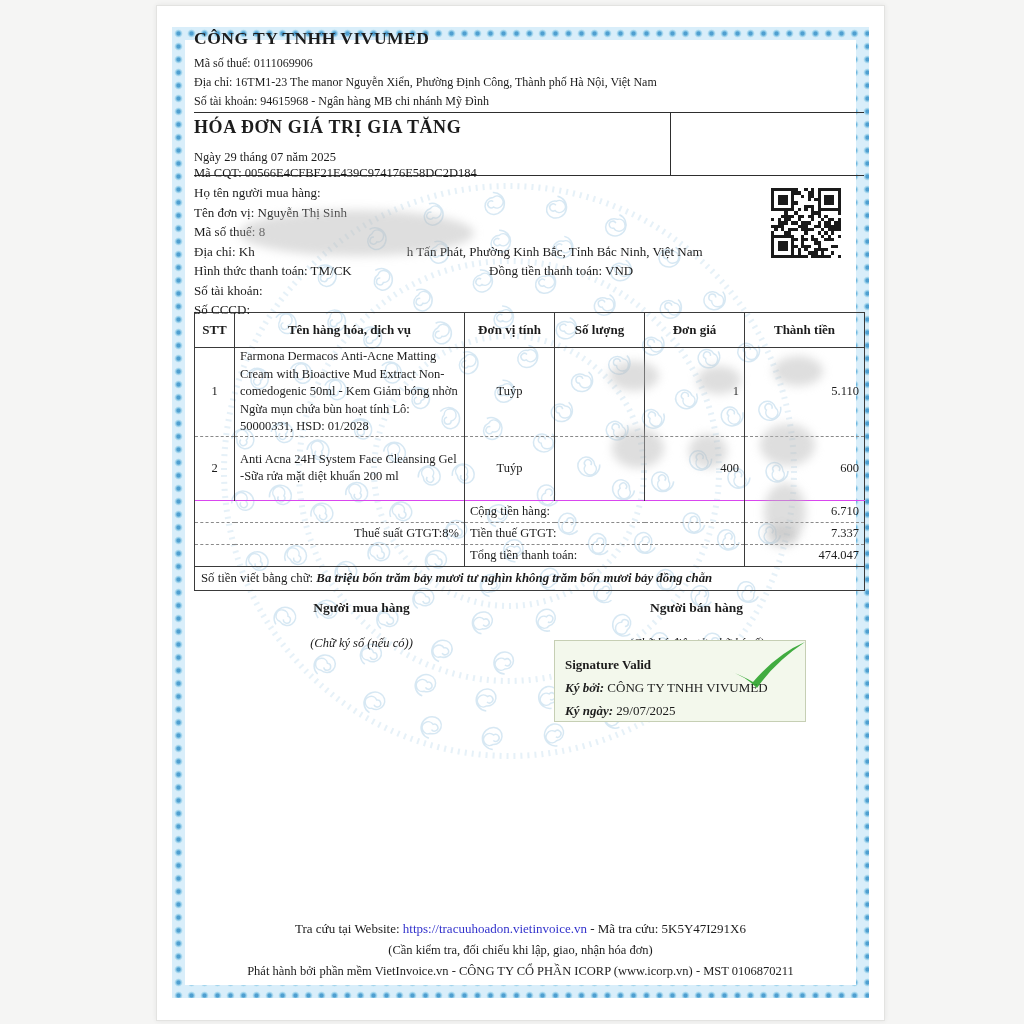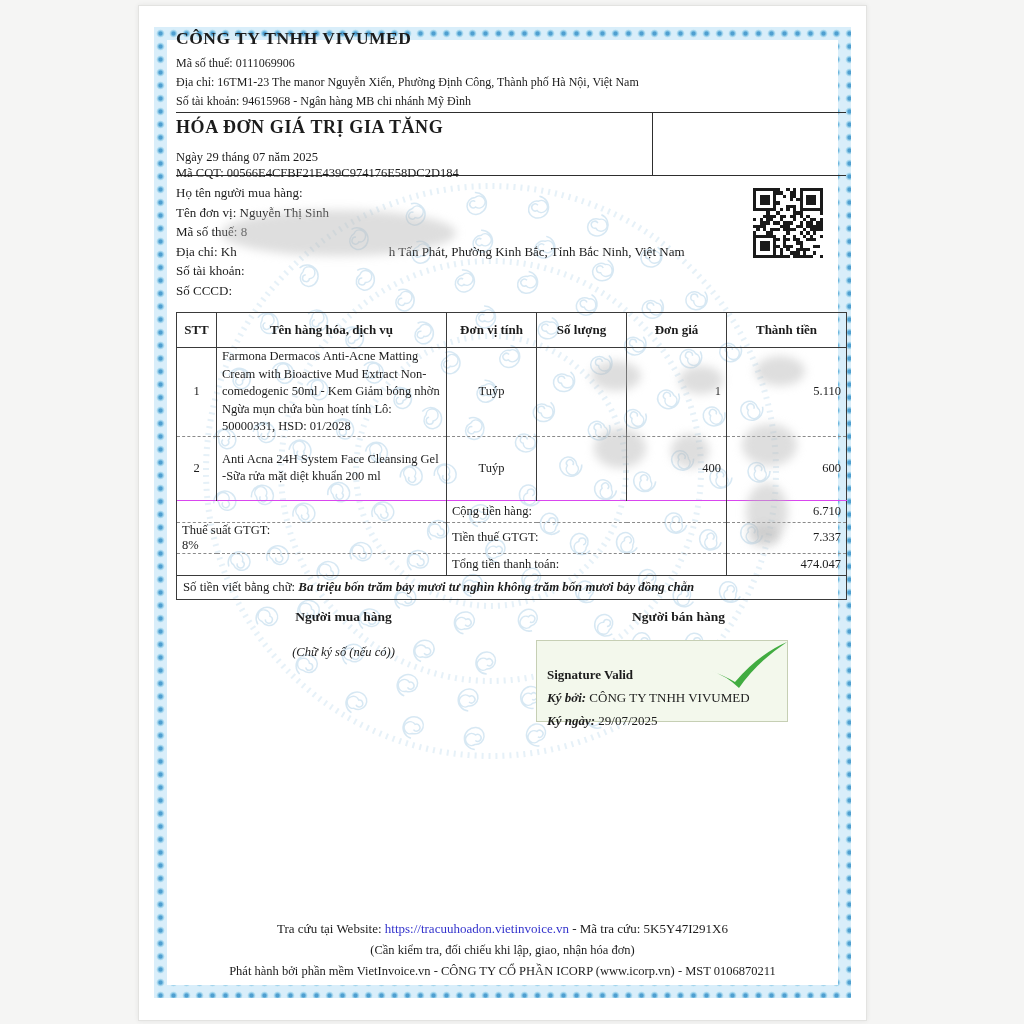--- a/index.html
+++ b/index.html
@@ -3,21 +3,21 @@
 <meta charset="utf-8">
 <style>
   html,body{margin:0;padding:0;}
   body{
     width:1024px;height:1024px;overflow:hidden;position:relative;
     background:#f5f5f4;
     font-family:"Liberation Serif", serif;
     color:#1c1c1c;
   }
   .page{
-    position:absolute;left:138px;top:5px;width:727px;height:1014px;
+    position:absolute;left:156px;top:5px;width:727px;height:1014px;
     background:#ffffff;border:1px solid #e3e3e1;box-shadow:0 0 5px rgba(0,0,0,.07);
   }
   
   .frame{
     position:absolute;left:15px;top:21px;right:15px;bottom:22px;
     background-color:#d9eefa;
     background-image:radial-gradient(circle, #4f9fd0 1.5px, #8fcbe9 2.6px, #d6edf8 4.2px, rgba(214,237,248,0) 5px);
     background-size:13px 13px;
   }
   .frame::after{content:"";position:absolute;left:13px;top:13px;right:13px;bottom:13px;background:#fff;}
@@ -54,35 +54,35 @@
   tr.r1 td{height:88px;vertical-align:middle;}
   tr.r2 td{height:64px;vertical-align:middle;border-top:1px dashed #8a8a8a;}
   td.desc{line-height:17.5px;padding:2px 6px;}
   td.ctr{text-align:center;}
   td.rgt{text-align:right;}
   tr.tot td{height:22px;}
   tr.tot1 td{border-top:1px solid #d946ef;margin-top:20px;}
   tr.tot2 td,tr.tot3 td{border-top:1px dashed #8a8a8a;}
   td.tlabel{padding-left:6px;}
   td.vatcell{padding:0 50px 0 6px;}
-  td.vatcell .wrap{display:flex;justify-content:flex-end;flex-direction:column;}
+  td.vatcell .wrap{display:flex;justify-content:flex-end;}
   tr.words td{border-top:1px solid #3a3a3a;height:24px;padding-left:6px;font-size:12.8px;}
   .words-val{font-weight:bold;font-style:italic;}
 
   
   .sigtitles{display:flex;margin-top:9px;}
   .sighalf{flex:1;text-align:center;}
   .sighalf .st{font-weight:bold;font-size:13.5px;}
   .sighalf .sn{font-style:italic;font-size:12.5px;margin-top:20px;}
 
   
   .sigbox{
     position:absolute;left:397px;top:634px;width:252px;height:82px;z-index:3;
     background:#f3f8ec;border:1px solid #c6cfb4;box-sizing:border-box;
-    padding:26px 10px;font-size:13px;
+    padding:16px 10px;font-size:13px;
   }
   .sigbox .sline{margin-bottom:7px;}
   .sigbox b{font-weight:bold;font-style:italic;}
   .sigcheck{position:absolute;left:558px;top:630px;width:100px;height:58px;z-index:4;}
 
   
   .footer{position:absolute;left:0;top:912px;width:100%;text-align:center;z-index:2;font-size:13px;line-height:21.5px;}
   .footer .lk{color:#3333cc;}
   .footer .note{font-size:12.5px;}
 
@@ -227,20 +227,24 @@
     </div>
 
     <div class="buyer">
       <div class="bl">Họ tên người mua hàng:</div>
       <div class="bl">Tên đơn vị: Nguyễn Thị Sinh</div>
       <div class="bl">
         <span>Mã số thuế: 8</span>
       </div>
       <div class="bl">
         <span>Địa chỉ: Kh</span><span class="gap150"></span><span>h Tấn Phát, Phường Kinh Bắc, Tỉnh Bắc Ninh, Việt Nam</span>
+      </div>
+      <div class="bl">
+        <span>Hình thức thanh toán: TM/CK</span>
+        <span class="cur">Đồng tiền thanh toán: VND</span>
       </div>
       <div class="bl">Số tài khoản:</div>
       <div class="bl">Số CCCD:</div>
       <svg class="qr" id="qr" viewBox="0 0 21 21" shape-rendering="crispEdges">
           <rect x="0" y="0" width="0.96" height="0.96" fill="#1a1a1a"></rect>
           <rect x="1" y="0" width="0.96" height="0.96" fill="#1a1a1a"></rect>
           <rect x="2" y="0" width="0.96" height="0.96" fill="#1a1a1a"></rect>
           <rect x="3" y="0" width="0.96" height="0.96" fill="#1a1a1a"></rect>
           <rect x="4" y="0" width="0.96" height="0.96" fill="#1a1a1a"></rect>
           <rect x="5" y="0" width="0.96" height="0.96" fill="#1a1a1a"></rect>

